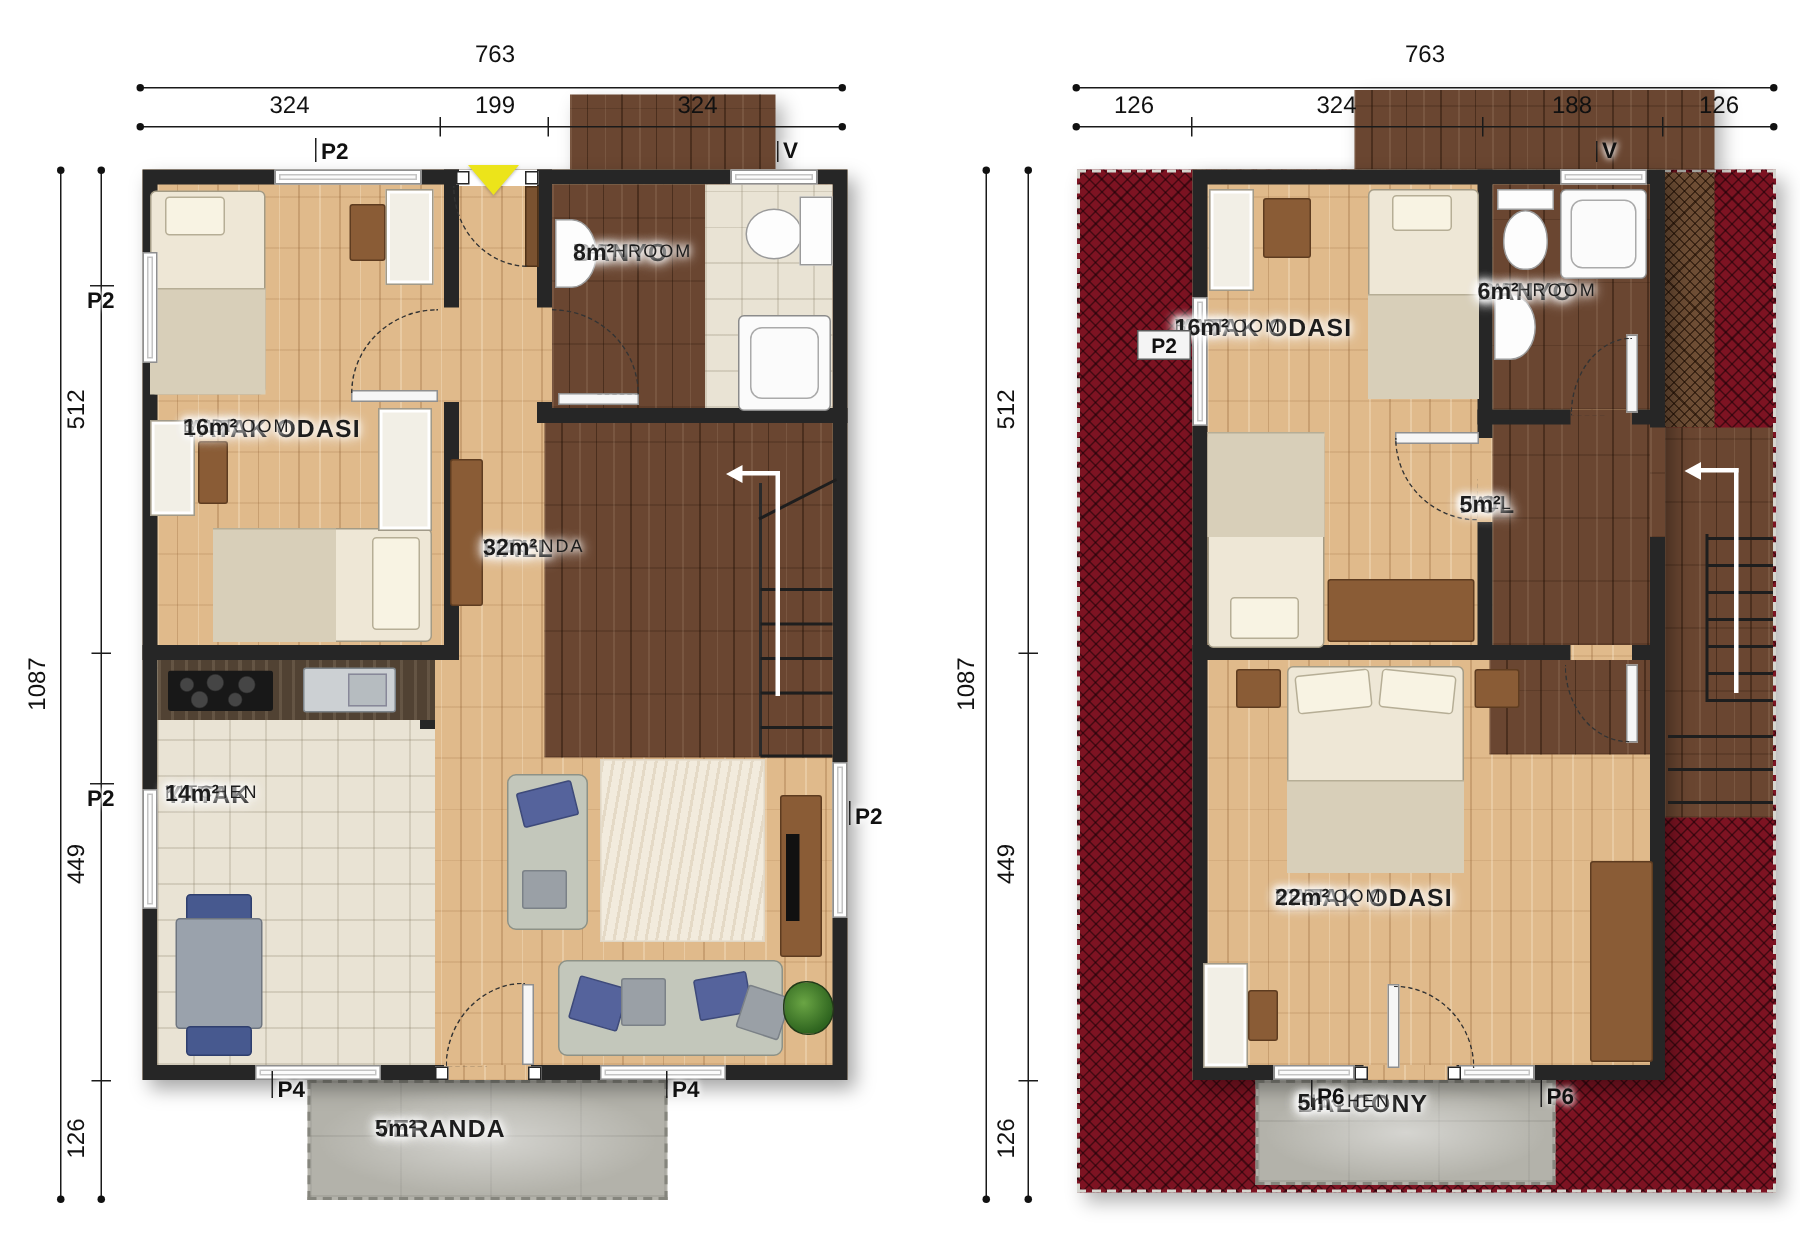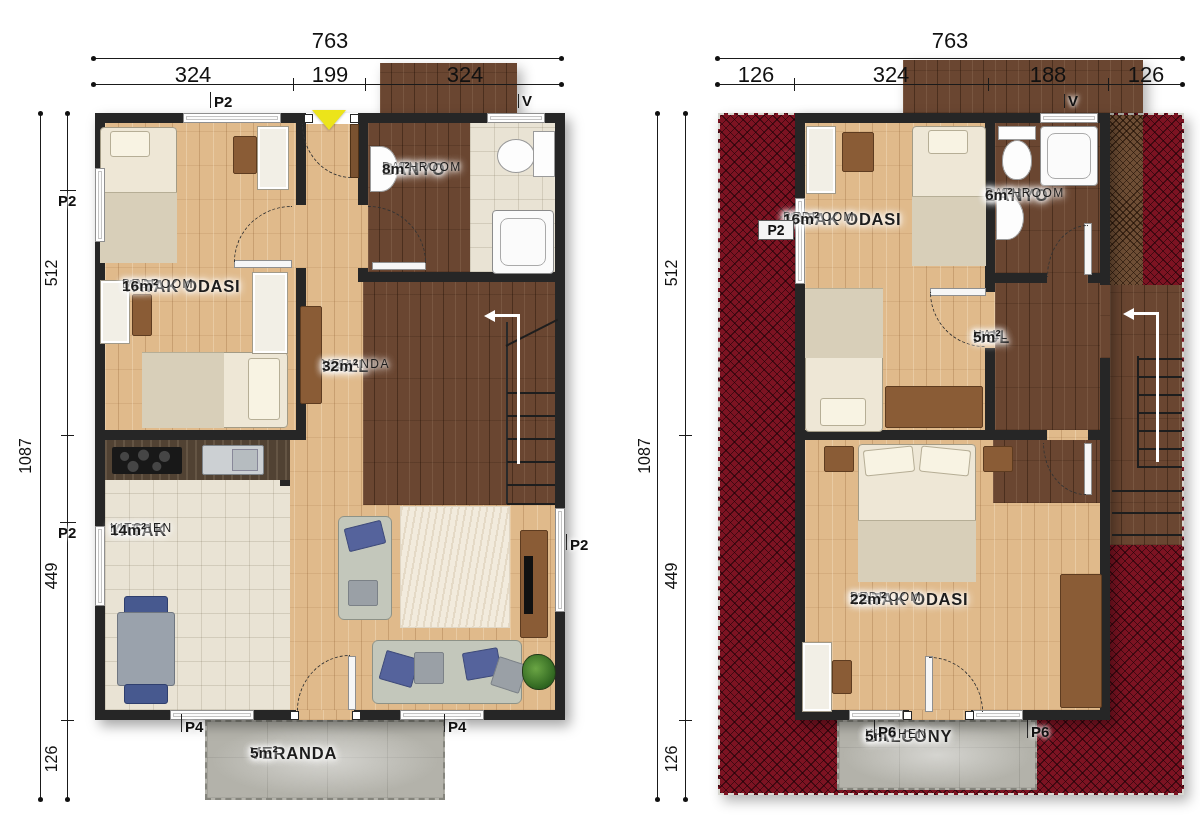--- a/index.html
+++ b/index.html
@@ -66,21 +66,21 @@
   .sink{background:#ccd0d3;border:1px solid #7d848a;border-radius:2px;z-index:8;}
   .fixt{background:#fdfdfd;border:1px solid #9a9a9a;z-index:8;}
   .shower{background:#fbfbfb;border:1.5px solid #8b8b8b;border-radius:4px;z-index:8;}
   .tread{background:#1e1e1e;height:2px;z-index:8;}
   .white-line{background:#fff;z-index:14;}
   .ah{width:0;height:0;border-top:6px solid transparent;border-bottom:6px solid transparent;border-right:11px solid #fff;z-index:14;}
   
   .dl{background:#1a1a1a;z-index:5;}
   .dot{width:5px;height:5px;background:#111;border-radius:50%;z-index:5;}
   .tick{background:#1a1a1a;z-index:5;}
-  .dimlab{font-size:22px;color:#111;text-align:center;width:70px;z-index:5;}
+  .dimlab{font-size:16px;color:#111;text-align:center;width:70px;z-index:5;}
   .vlab{transform:rotate(-90deg);width:70px;text-align:center;font-size:16px;color:#111;z-index:5;}
   .plab{font-size:15px;font-weight:700;color:#111;z-index:45;text-shadow:0 0 4px #fff,0 0 6px #fff;}
   .chip{background:#f4f4f4;border:1px solid #5a5a5a;font-size:14px;font-weight:700;color:#111;
         display:flex;align-items:center;justify-content:center;z-index:45;}
   .leader{background:#1a1a1a;z-index:45;}
   .rl{text-align:center;color:#1d1d1d;line-height:1.18;z-index:40;width:150px;
       text-shadow:0 0 4px #fff,0 0 8px #fff,0 1px 10px #fff;}
   .rl .tr{font-size:16.5px;font-weight:700;letter-spacing:.8px;position:static;}
   .rl .en{font-size:12px;letter-spacing:1.4px;position:static;}
   .rl .ar{font-size:15.5px;font-weight:700;position:static;}

